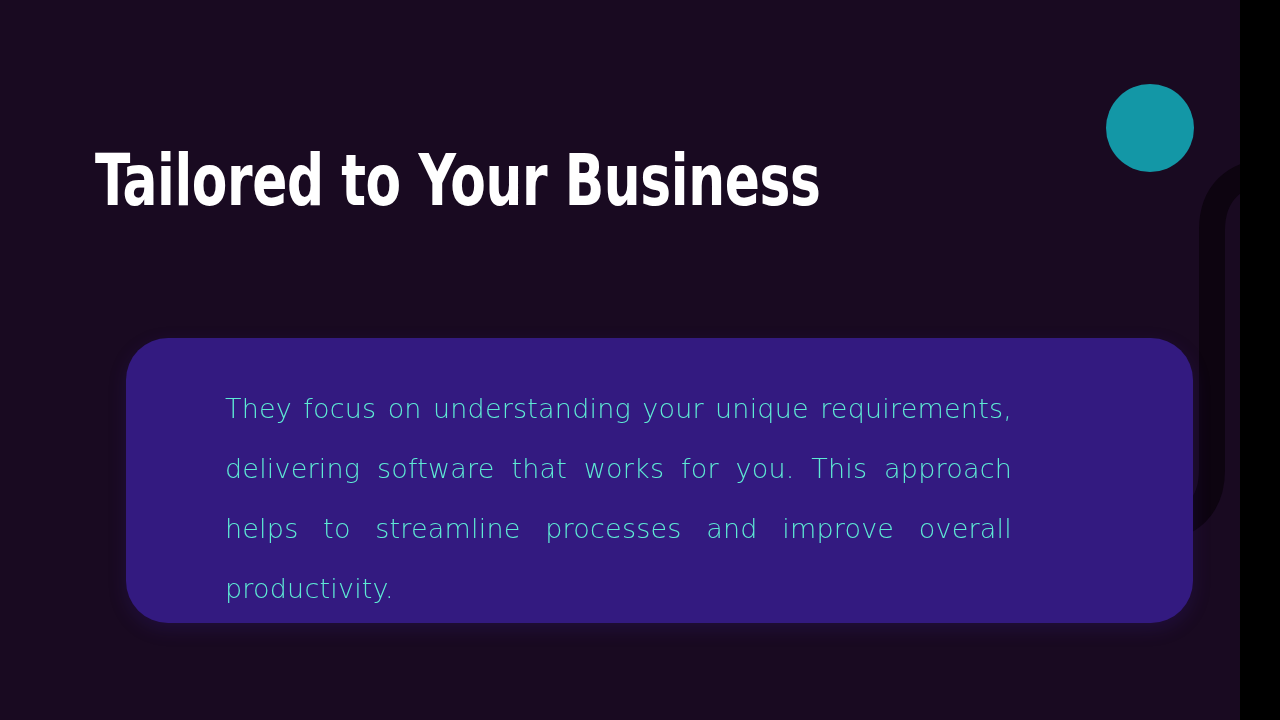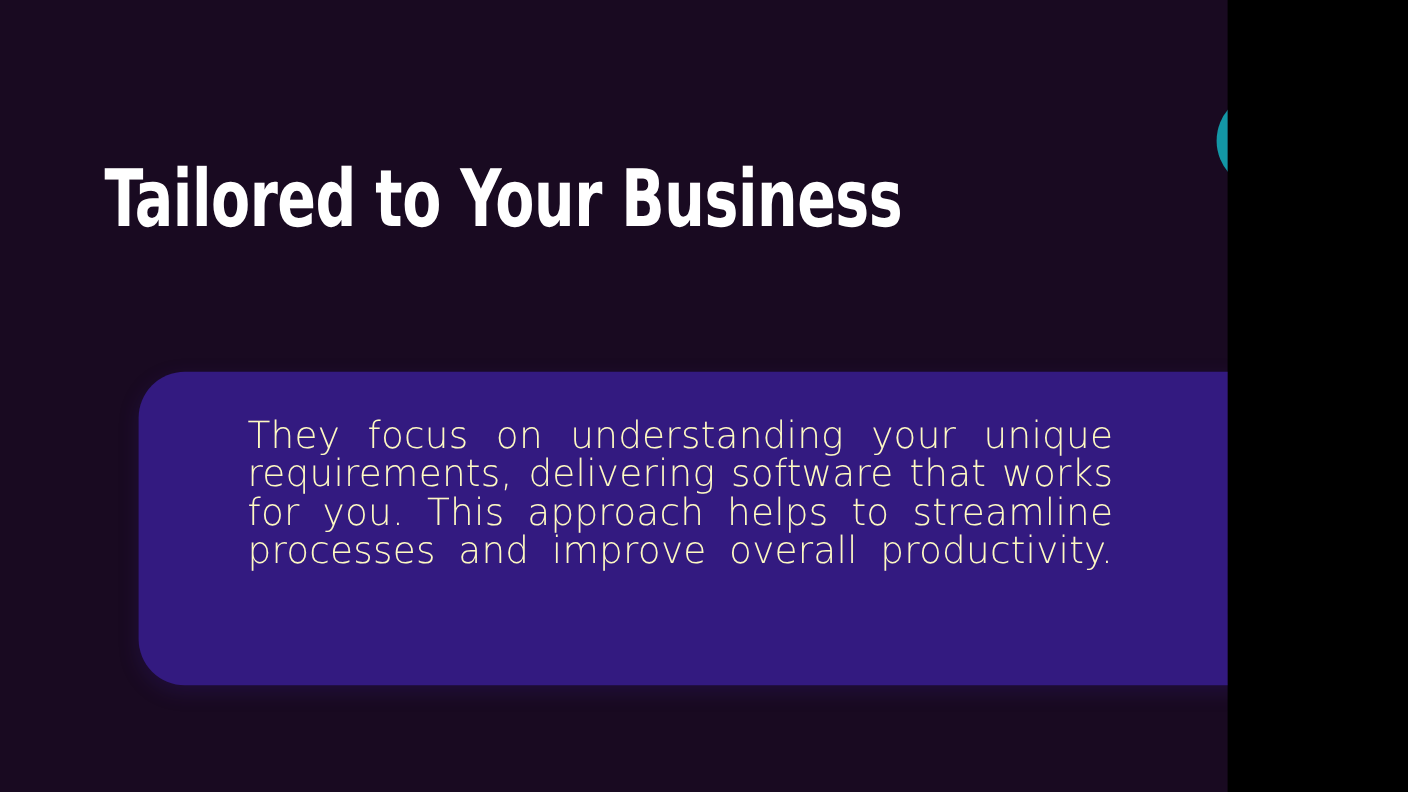--- a/index.html
+++ b/index.html
@@ -4,21 +4,21 @@
 <title>Slide</title>
 <style>
   html, body {
     margin: 0;
     padding: 0;
     background: #000;
   }
 
   .slide {
     position: relative;
-    width: 1116px;
+    width: 1240px;
     height: 720px;
     overflow: hidden;
     background: #190a21;
     font-family: "Liberation Sans", sans-serif;
   }
 
   
   .deco-circle {
     position: absolute;
     left: 1106px;
@@ -67,25 +67,25 @@
     background: #331a80;
     box-shadow: 0 6px 18px rgba(60, 30, 150, 0.22);
   }
 
   .body-card-text {
     position: absolute;
     left: 99px;           
     top: 41px;            
     width: 787px;         
     margin: 0;
-    color: #fef9c3;
+    color: #5eead4;
     font-family: "DejaVu Sans", "Liberation Sans", sans-serif;
-    font-size: 34px;
+    font-size: 27px;
     font-weight: 300;
-    line-height: 35px;
+    line-height: 60px;
     text-align: justify;
     text-justify: inter-word;
     letter-spacing: 0.2px;
   }
   
   .body-card-text::after {
     content: "";
     display: inline-block;
     width: 100%;
   }

